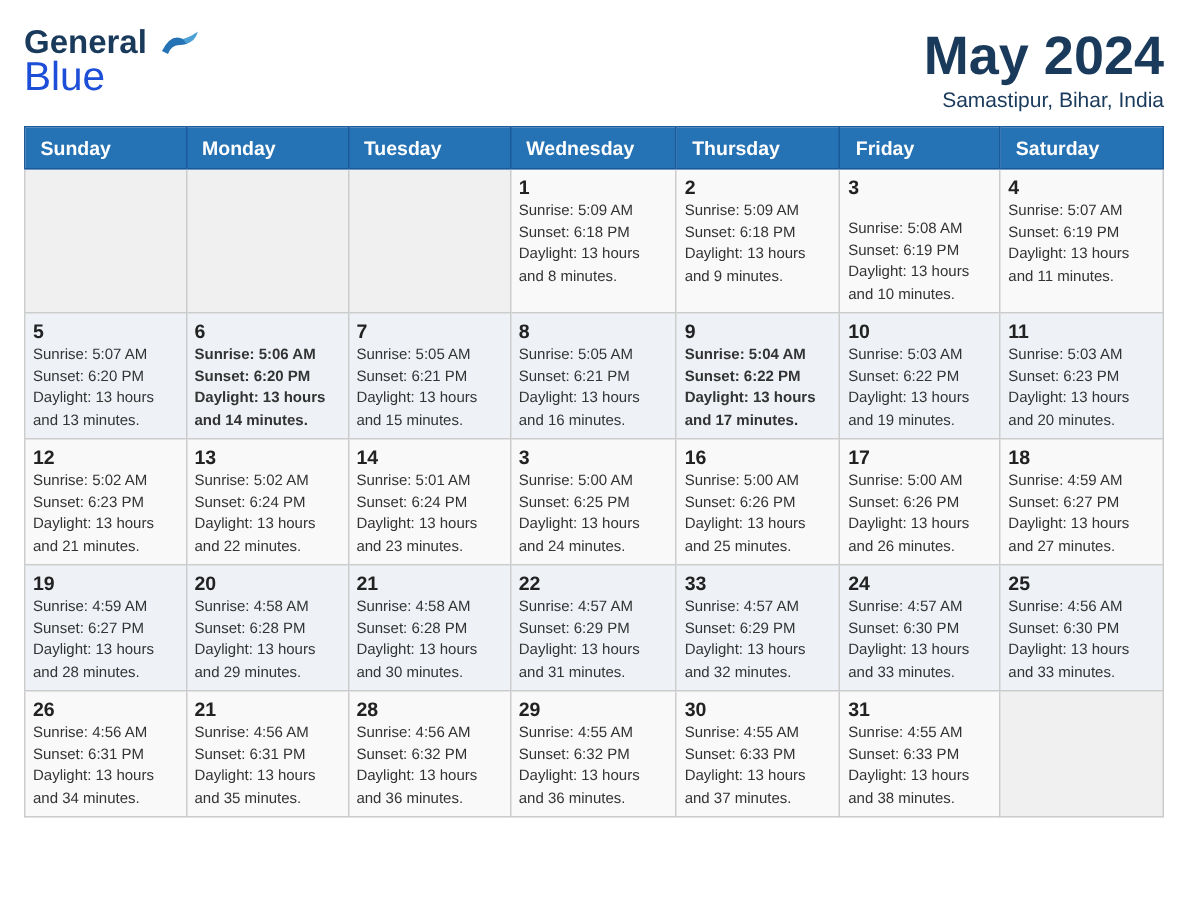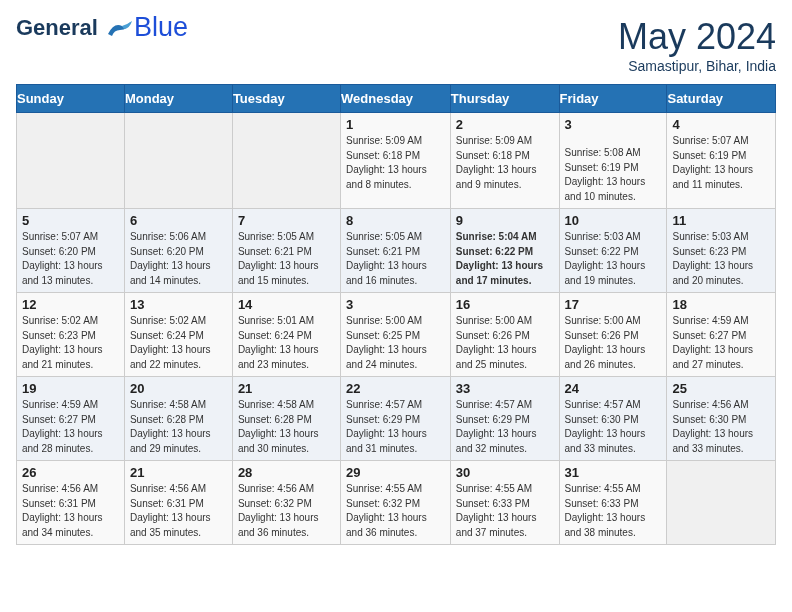--- a/index.html
+++ b/index.html
@@ -11,50 +11,50 @@
       padding: 16px;
     }
     .header {
       display: flex;
       justify-content: space-between;
       align-items: flex-start;
       margin-bottom: 10px;
     }
     .logo {
       display: flex;
-      flex-direction: row;
+      flex-direction: column;
       align-items: flex-start;
     }
     .logo-row {
       display: flex;
       align-items: center;
     }
     .title-block {
       text-align: right;
     }
     .title-block h1 {
       font-size: 36px;
-      font-weight: normal;
+      font-weight: bold;
       color: #1a3a5c;
     }
     .title-block h2 {
       font-size: 14px;
       font-weight: normal;
       color: #1a3a5c;
     }
     .calendar {
       width: 100%;
       border-collapse: collapse;
     }
     .calendar thead tr {
       background: #2572b4;
       color: #fff;
     }
     .calendar thead th {
-      padding: 6px 0;
+      padding: 6px 10px;
       text-align: left;
       font-size: 13px;
       font-weight: bold;
       border: 1px solid #1a5a9a;
     }
     .calendar tbody tr {
       vertical-align: top;
     }
     .calendar tbody td {
       border: 1px solid #ccc;
@@ -151,21 +151,21 @@
       </tr>
       <tr>
         <td>
           <div class="day-num">5</div>
           <div class="day-info" style="white-space: pre-line;">Sunrise: 5:07 AM
 Sunset: 6:20 PM
 Daylight: 13 hours and 13 minutes.</div>
         </td>
         <td>
           <div class="day-num">6</div>
-          <div class="day-info" style="white-space: pre-line;">Sunrise: 5:06 AM
+          <div class="day-info" style="white-space: pre-line; font-weight: bold;">Sunrise: 5:06 AM
 Sunset: 6:20 PM
 Daylight: 13 hours and 14 minutes.</div>
         </td>
         <td>
           <div class="day-num">7</div>
           <div class="day-info" style="white-space: pre-line;">Sunrise: 5:05 AM
 Sunset: 6:21 PM
 Daylight: 13 hours and 15 minutes.</div>
         </td>
         <td>

